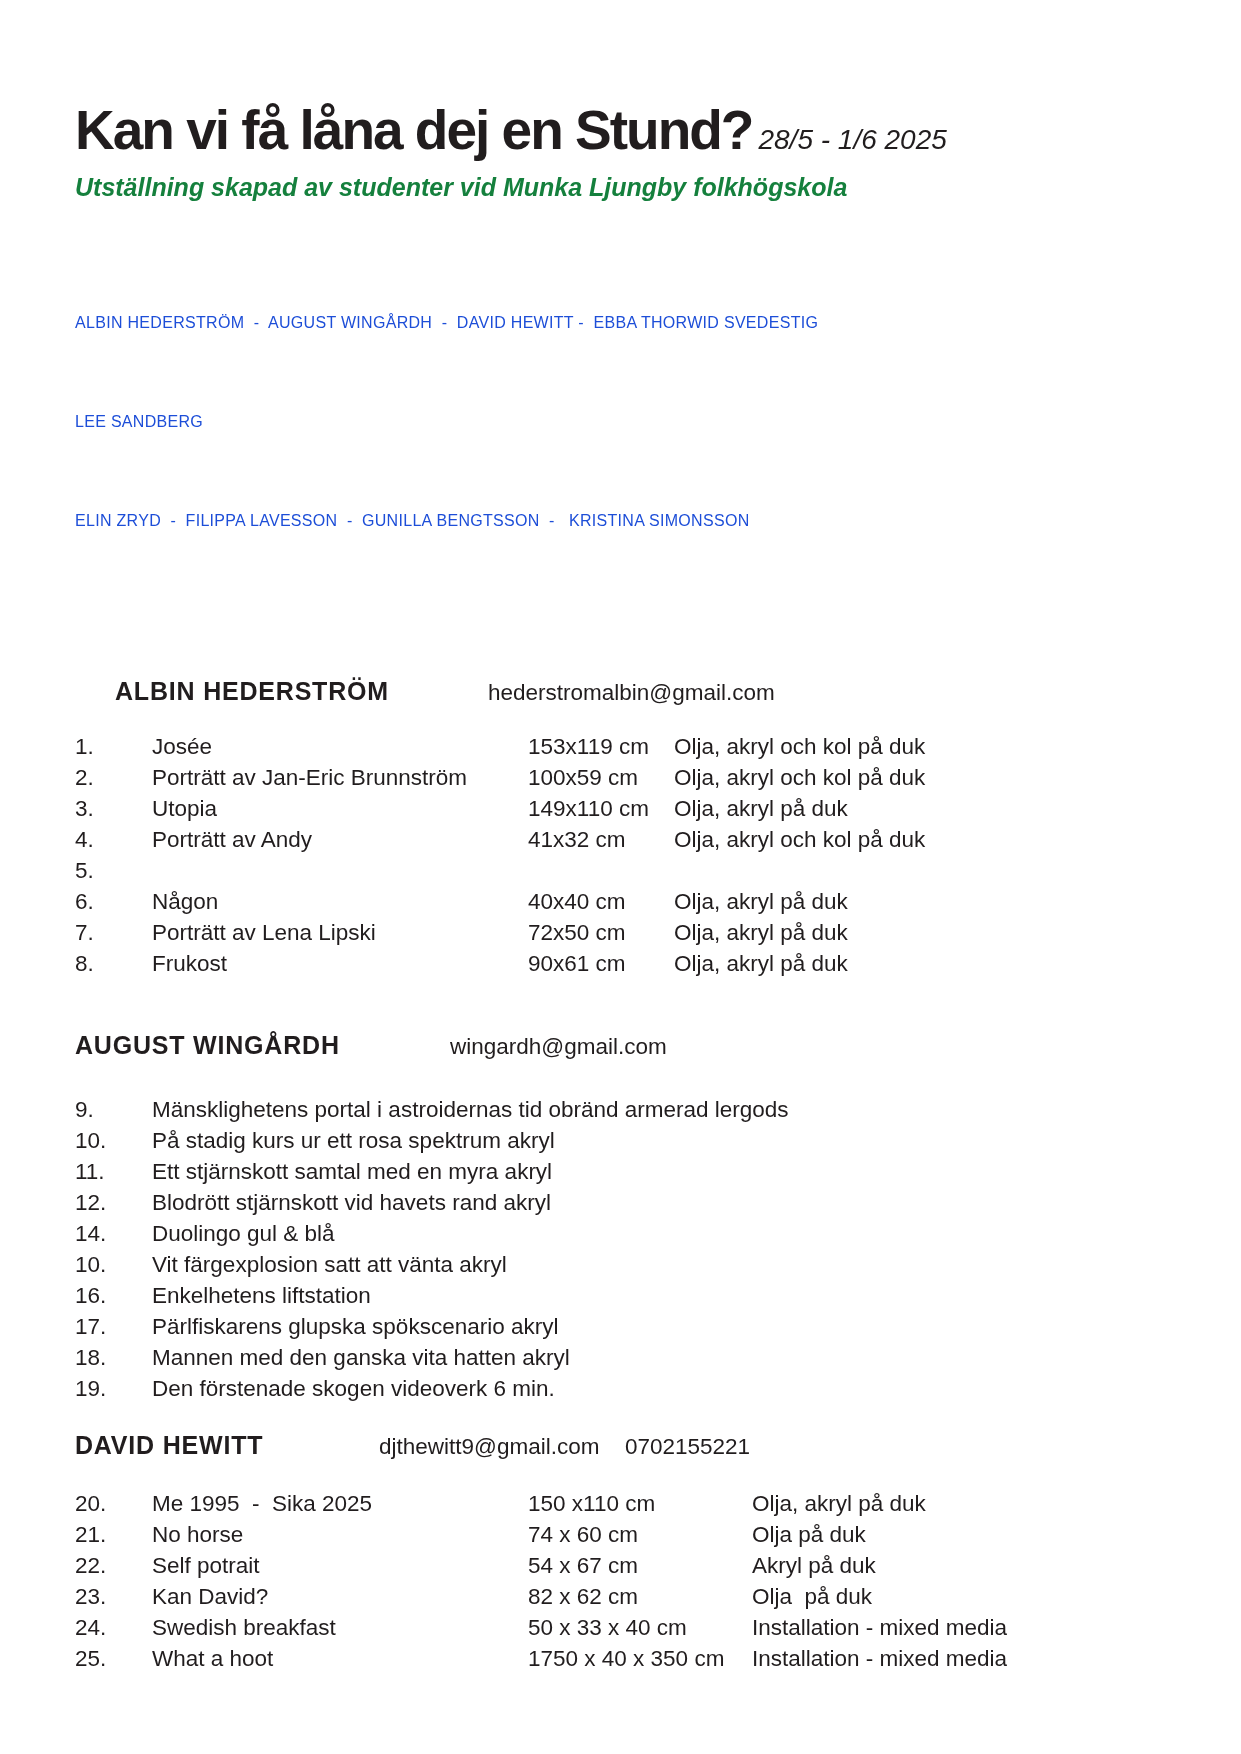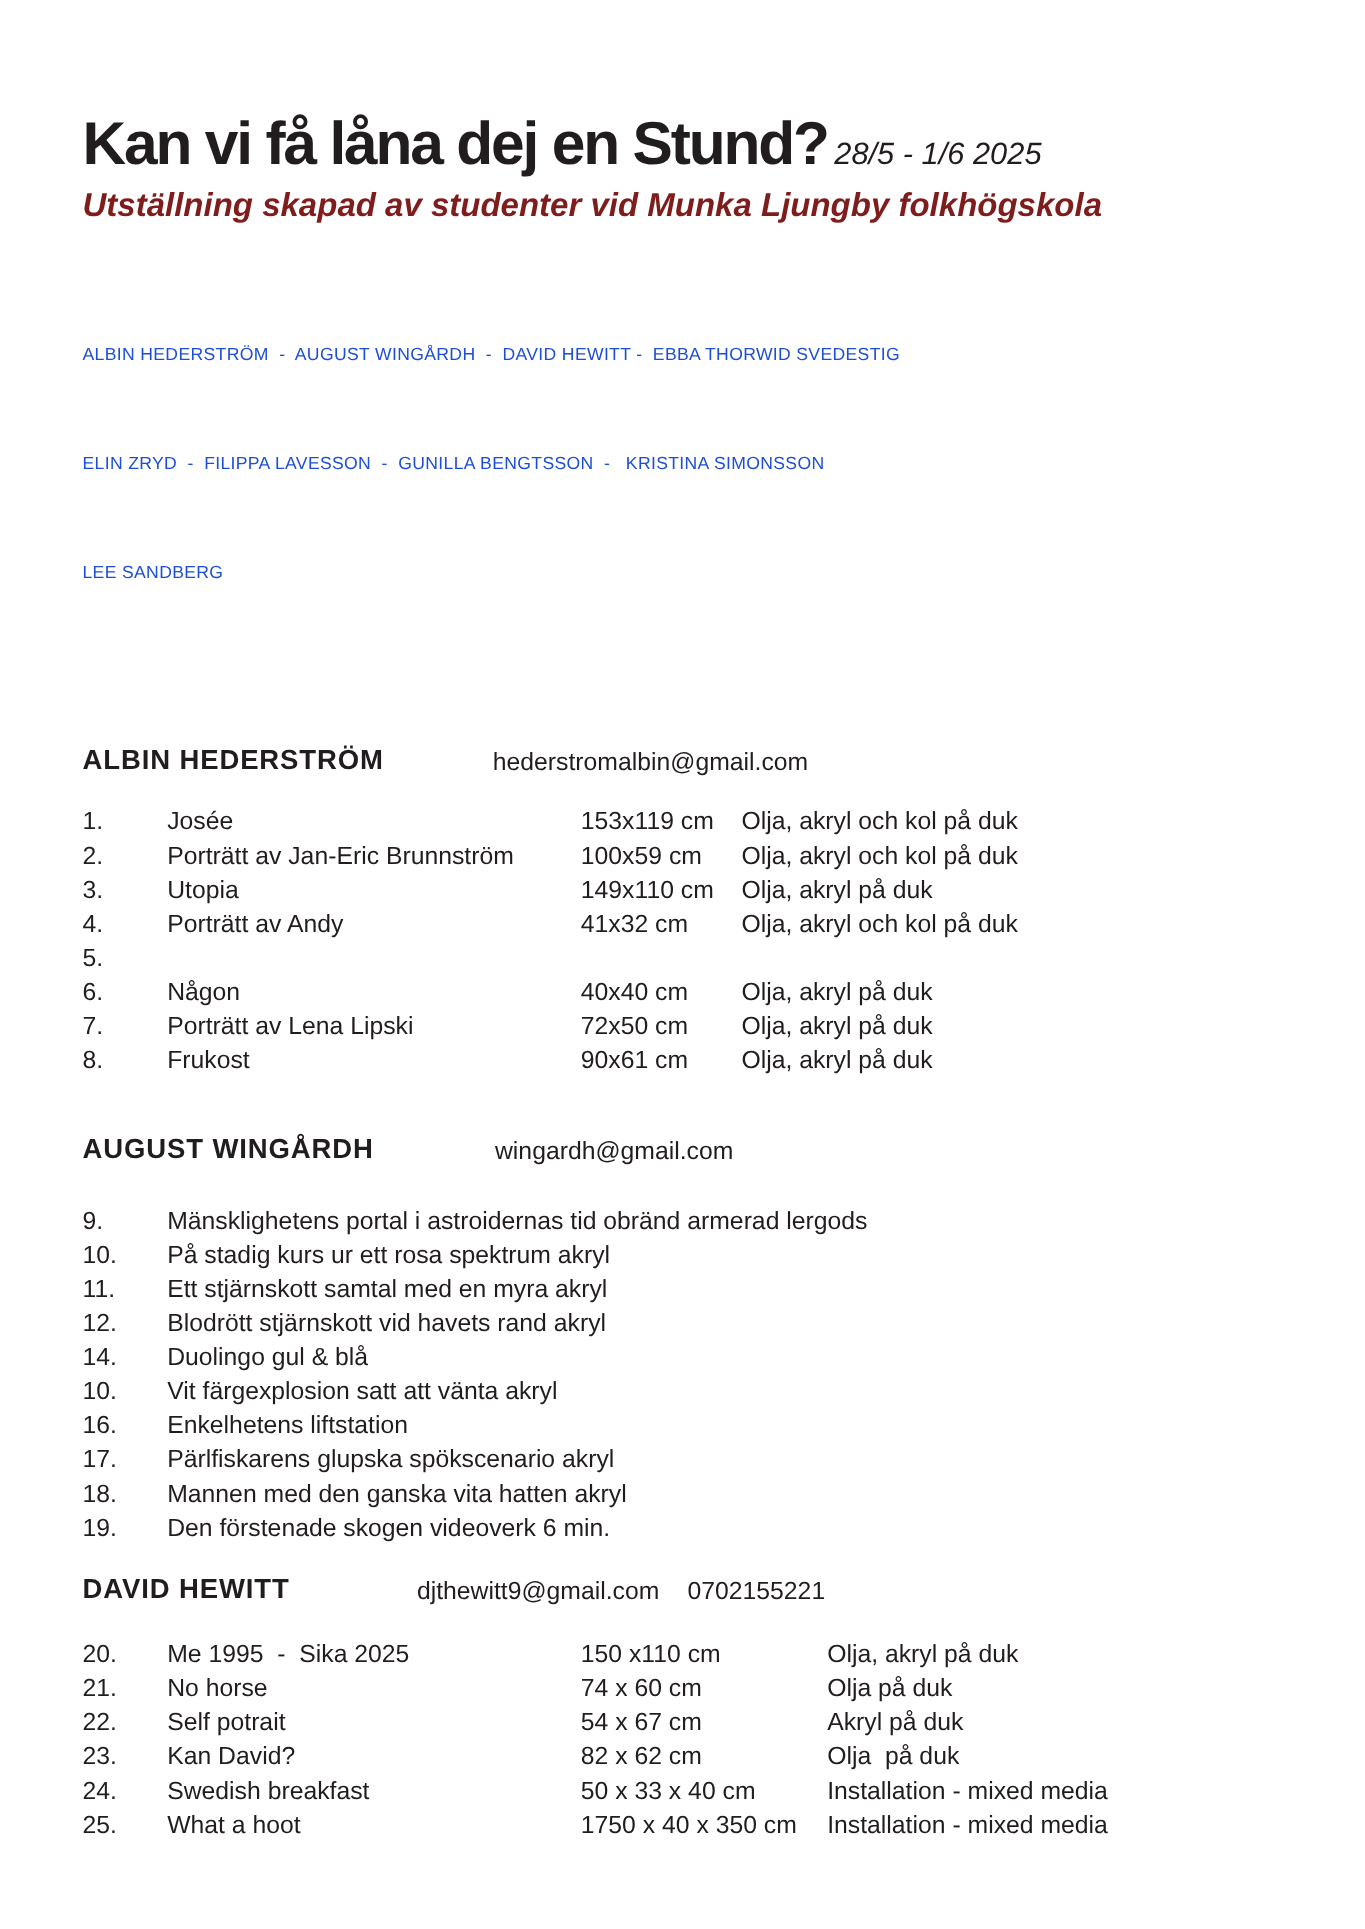--- a/index.html
+++ b/index.html
@@ -29,26 +29,26 @@
   }
   .title-date{
     font-size:28px;
     font-weight:normal;
     font-style:italic;
     letter-spacing:0;
     margin-left:6px;
   }
   .subtitle{
     margin-top:12px;
-    font-size:30px;
+    font-size:25px;
     font-style:italic;
     font-weight:bold;
     line-height:30px;
     letter-spacing:0;
-    color:#7f1d1d;
+    color:#15803d;
   }
   
   .artists{
     margin-top:38px;
     font-size:16px;
     line-height:33px;
     letter-spacing:0.3px;
     color:#1d4ed8;
     white-space:pre-wrap;
   }
@@ -61,21 +61,21 @@
     line-height:30px;
     white-space:nowrap;
   }
   .sec-header .contact{
     position:absolute;
     top:2px;
     font-size:22.5px;
     font-weight:normal;
     letter-spacing:0;
   }
-  .h-albin{margin-top:73px;}
+  .h-albin{margin-top:73px;margin-left:40px;}
   .h-albin .email{left:373px;}
   .h-august{margin-top:51px;}
   .h-august .email{left:375px;}
   .h-david{margin-top:26px;}
   .h-david .email{left:304px;}
   .h-david .phone{left:550px;}
   .h-ebba{margin-top:61px;}
   
   .rows{font-size:22.5px;line-height:31px;}
   .rows-a{margin-top:25px;}
@@ -92,22 +92,22 @@
 
 <div class="page">
 
   <div class="title-line">
     <span class="title-main">Kan vi få låna dej en Stund?</span><span class="title-date">28/5 - 1/6 2025</span>
   </div>
   <div class="subtitle">Utställning skapad av studenter vid Munka Ljungby folkhögskola</div>
 
   <div class="artists">
     <div>ALBIN HEDERSTRÖM  -  AUGUST WINGÅRDH  -  DAVID HEWITT -  EBBA THORWID SVEDESTIG</div>
+    <div>LEE SANDBERG</div>
     <div>ELIN ZRYD  -  FILIPPA LAVESSON  -  GUNILLA BENGTSSON  -   KRISTINA SIMONSSON</div>
-    <div>LEE SANDBERG</div>
   </div>
 
   <div class="sec-header h-albin">
     <span>ALBIN HEDERSTRÖM</span>
     <span class="contact email">hederstromalbin@gmail.com</span>
   </div>
   <div class="rows rows-a">
     <div class="row">
         <span class="cell">1.</span>
         <span class="cell">Josée</span>

